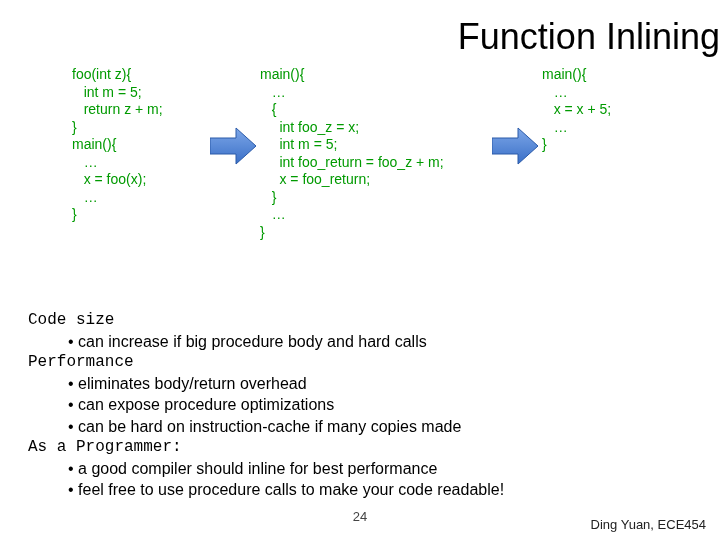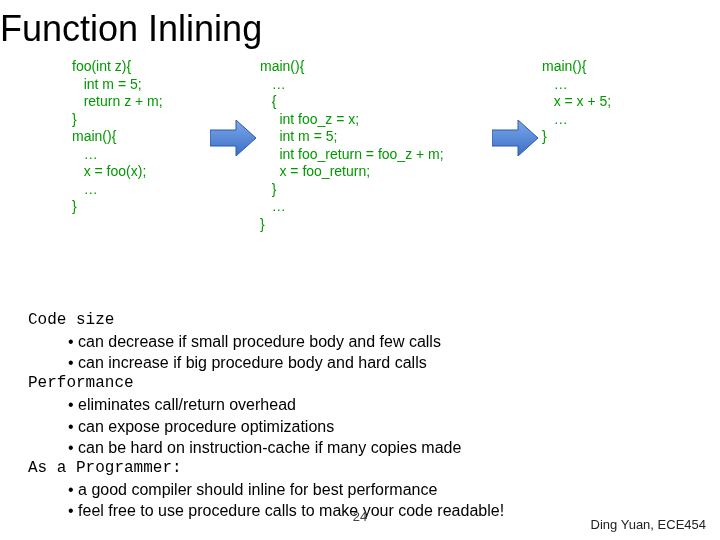--- a/index.html
+++ b/index.html
@@ -7,24 +7,24 @@
     padding: 0;
     width: 720px;
     height: 540px;
     background: #fff;
     font-family: Arial, Helvetica, sans-serif;
     color: #000;
     position: relative;
     overflow: hidden;
   }
   .title {
-    text-align: left;
+    text-align: right;
     font-size: 36px;
     font-weight: 400;
-    margin-top: 8px;
+    margin-top: 16px;
     margin-bottom: 8px;
   }
   .stage {
     position: relative;
     height: 230px;
     margin-left: 12px;
   }
   .code {
     position: absolute;
     font-family: "Comic Sans MS", "Comic Sans", cursive, sans-serif;
@@ -122,24 +122,23 @@
 
   <div class="code code3">main(){
    …
    x = x + 5;
    …
 }</div>
 </div>
 
 <div class="notes">
   <div class="h">Code size</div>
-  <div class="b">• can decrease if small procedure body and few calls</div>
   <div class="b">• can increase if big procedure body and hard calls</div>
   <div class="h">Performance</div>
-  <div class="b">• eliminates call/return overhead</div>
+  <div class="b">• eliminates body/return overhead</div>
   <div class="b">• can expose procedure optimizations</div>
   <div class="b">• can be hard on instruction-cache if many copies made</div>
   <div class="h">As a Programmer:</div>
   <div class="b">• a good compiler should inline for best performance</div>
   <div class="b">• feel free to use procedure calls to make your code readable!</div>
 </div>
 
 <div class="pagenum">24</div>
 <div class="footer">Ding Yuan, ECE454</div>
 

